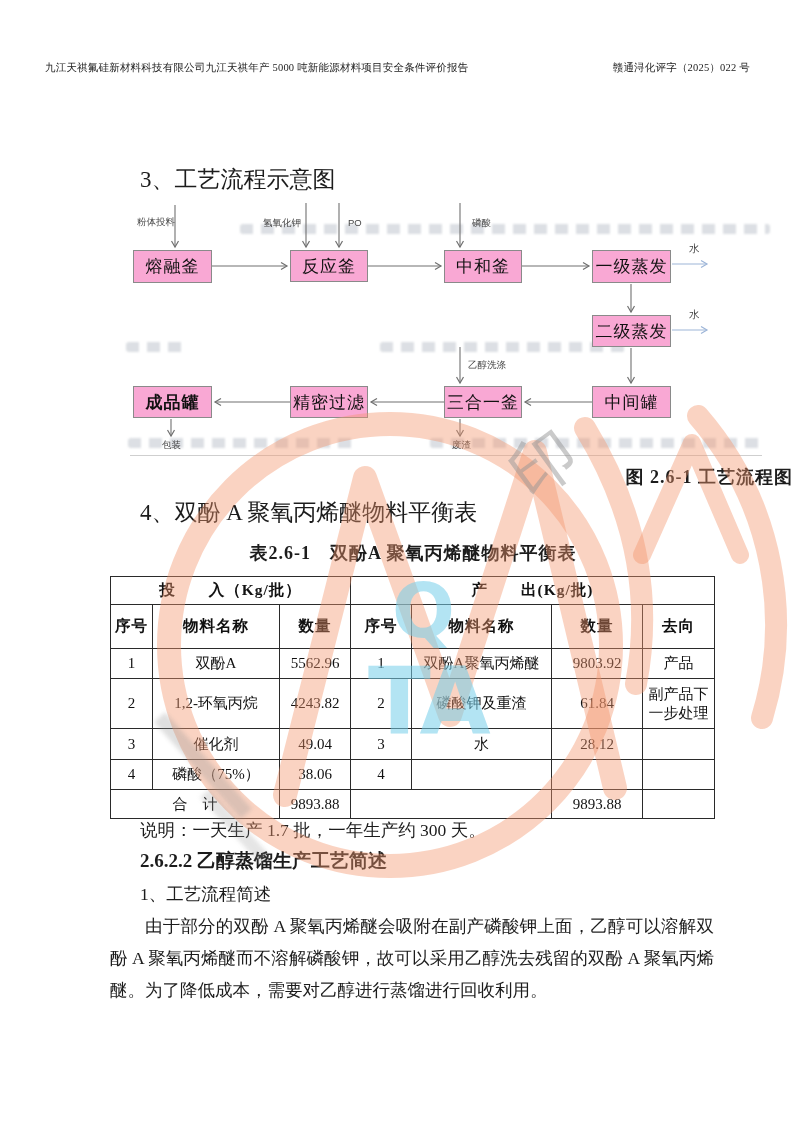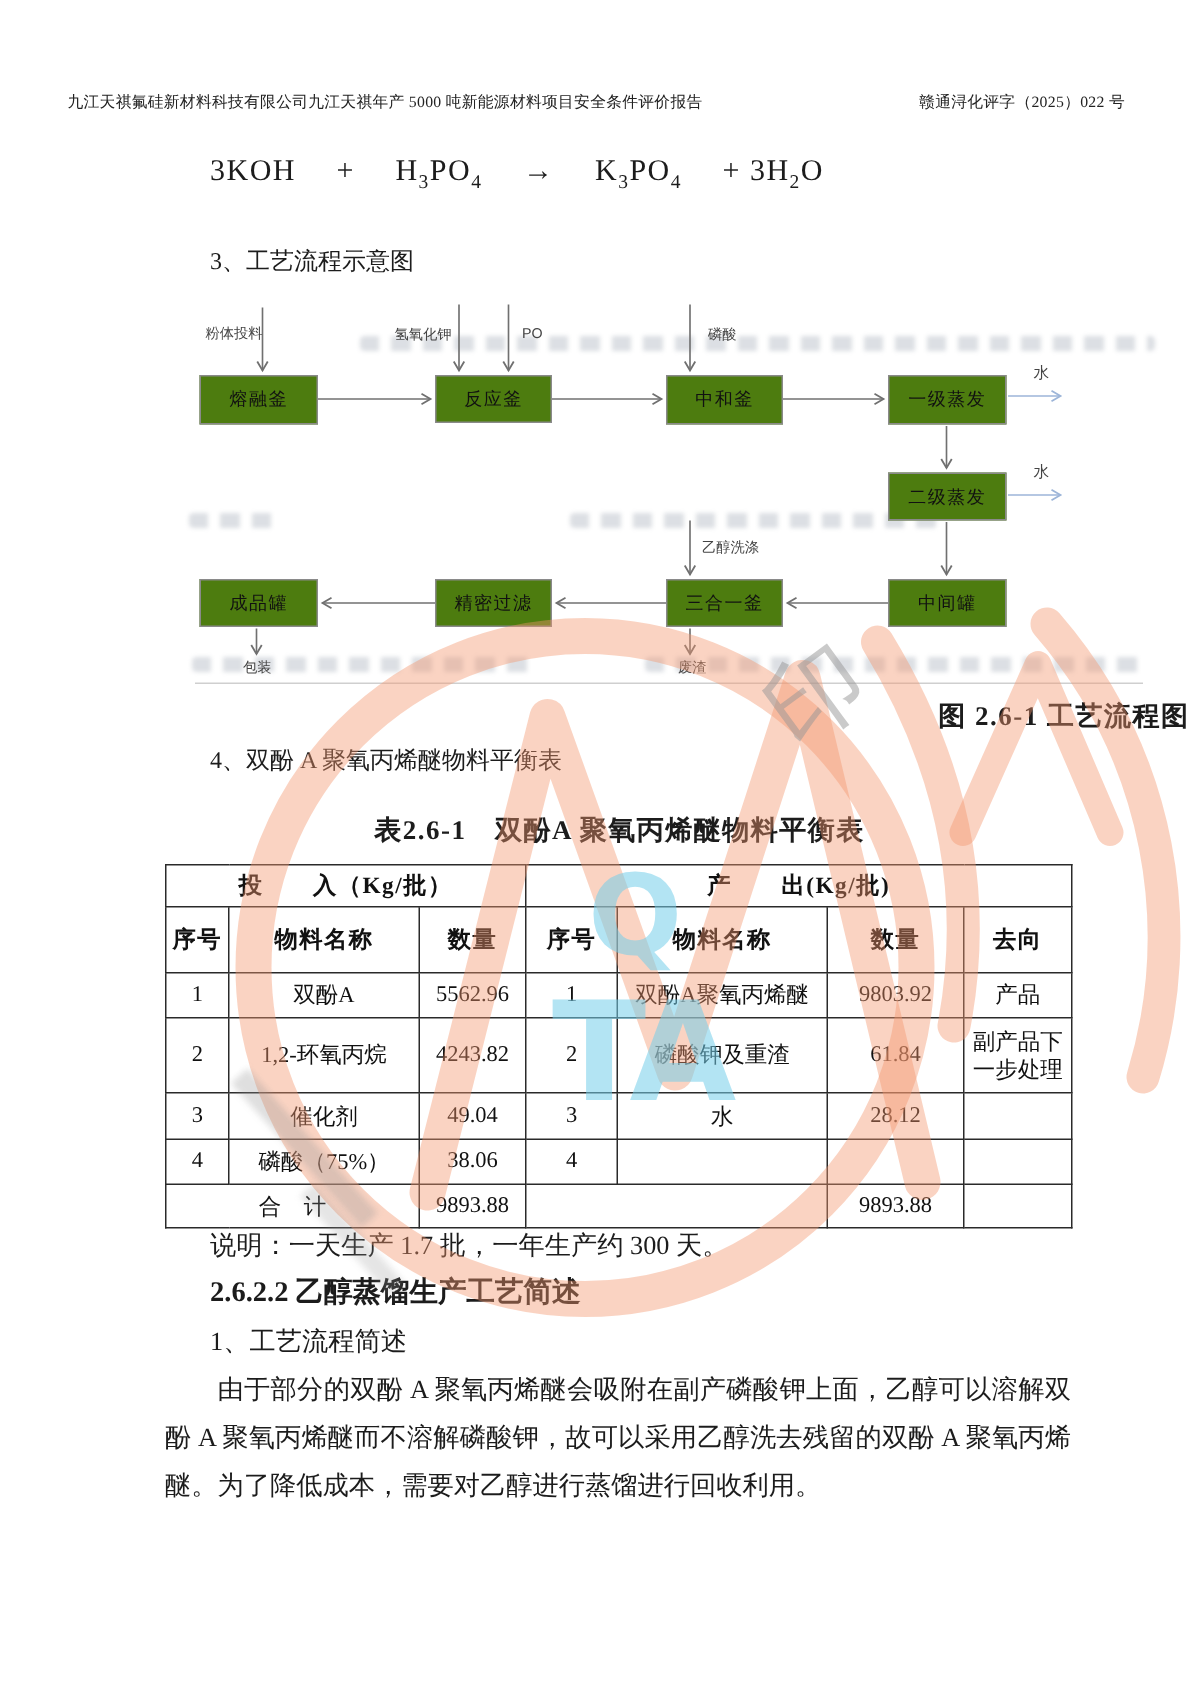--- a/index.html
+++ b/index.html
@@ -21,44 +21,44 @@
     display:flex; justify-content:space-between; align-items:baseline;
     font-size:10.5px; letter-spacing:0.2px; color:#222;
   }
   .hdr span { text-underline-offset:3px; white-space:nowrap; }
 
   
   .eq { position:absolute; left:140px; font-size:20px; letter-spacing:1px; white-space:pre; }
   .eq sub { font-size:13px; }
   .eq1 { top:100px; }
   .eq2 { top:132px; font-size:19px; }
-  .h-sec { position:absolute; left:140px; font-size:16px; }
+  .h-sec { position:absolute; left:140px; font-size:23px; }
   .sec3 { top:164px; }
   .sec4 { top:497px; }
   .fig-caption { position:absolute; left:0; top:465px; width:100%; text-align:right;
                  font-size:18px; font-weight:bold; letter-spacing:1px; }
   .tbl-title   { position:absolute; left:0; top:541px; width:100%; text-align:center;
                  font-size:18px; font-weight:bold; letter-spacing:1px;padding-left:33px; }
 
   
   .fd-box {
     position:absolute; z-index:2;
-    border:1px solid #8a8a8a; background:#4d7c0f;
+    border:1px solid #8a8a8a; background:#f9a8d4;
     display:flex; align-items:center; justify-content:center;
-    font-size:12px; letter-spacing:1px; color:#111;
+    font-size:17px; letter-spacing:1px; color:#111;
   }
   .b-melt   { left:133px; top:250px; width:79px; height:33px; }
   .b-react  { left:290px; top:250px; width:78px; height:32px; }
   .b-neutr  { left:444px; top:250px; width:78px; height:33px; }
   .b-evap1  { left:592px; top:250px; width:79px; height:33px; }
   .b-evap2  { left:592px; top:315px; width:79px; height:32px; }
   .b-inter  { left:592px; top:386px; width:79px; height:32px; }
   .b-three  { left:444px; top:386px; width:78px; height:32px; }
   .b-filter { left:290px; top:386px; width:78px; height:32px; }
-  .b-prod   { left:133px; top:386px; width:79px; height:32px; }
+  .b-prod   { left:133px; top:386px; width:79px; height:32px;font-weight:bold; }
 
   .fd-lbl { position:absolute; z-index:2; font-size:9.5px; color:#444;
             font-family:"Liberation Sans","DejaVu Sans",sans-serif; white-space:nowrap; }
   .l-powder  { left:137px; top:216px; }
   .l-koh     { left:263px; top:217px; }
   .l-po      { left:348px; top:217px; }
   .l-acid    { left:472px; top:217px; }
   .l-ethanol { left:468px; top:359px; }
   .l-water1  { left:689px; top:242px; font-size:10.5px; }
   .l-water2  { left:689px; top:308px; font-size:10.5px; }
@@ -132,21 +132,20 @@
   <div class="smudge sm2a"></div>
   <div class="smudge sm2b"></div>
   <div class="smudge sm3a"></div>
   <div class="smudge sm3b"></div>
 
   <div class="hdr">
     <span>九江天祺氟硅新材料科技有限公司九江天祺年产 5000 吨新能源材料项目安全条件评价报告</span>
     <span>赣通浔化评字（2025）022 号</span>
   </div>
 
-  <div class="eq eq1">3KOH　 + 　H<sub>3</sub>PO<sub>4</sub> 　→　 K<sub>3</sub>PO<sub>4</sub>　 + 3H<sub>2</sub>O</div>
   <div class="h-sec sec3">3、工艺流程示意图</div>
 
   <svg class="fd-svg" width="793" height="470">
     <defs>
       <marker id="ah" markerWidth="9" markerHeight="9" refX="7" refY="4.5" orient="auto" markerUnits="userSpaceOnUse">
         <path d="M1,1 L7,4.5 L1,8" fill="none" stroke="#707070" stroke-width="1.2"></path>
       </marker>
       <marker id="ahb" markerWidth="9" markerHeight="9" refX="7" refY="4.5" orient="auto" markerUnits="userSpaceOnUse">
         <path d="M1,1 L7,4.5 L1,8" fill="none" stroke="#9db5d8" stroke-width="1.2"></path>
       </marker>

